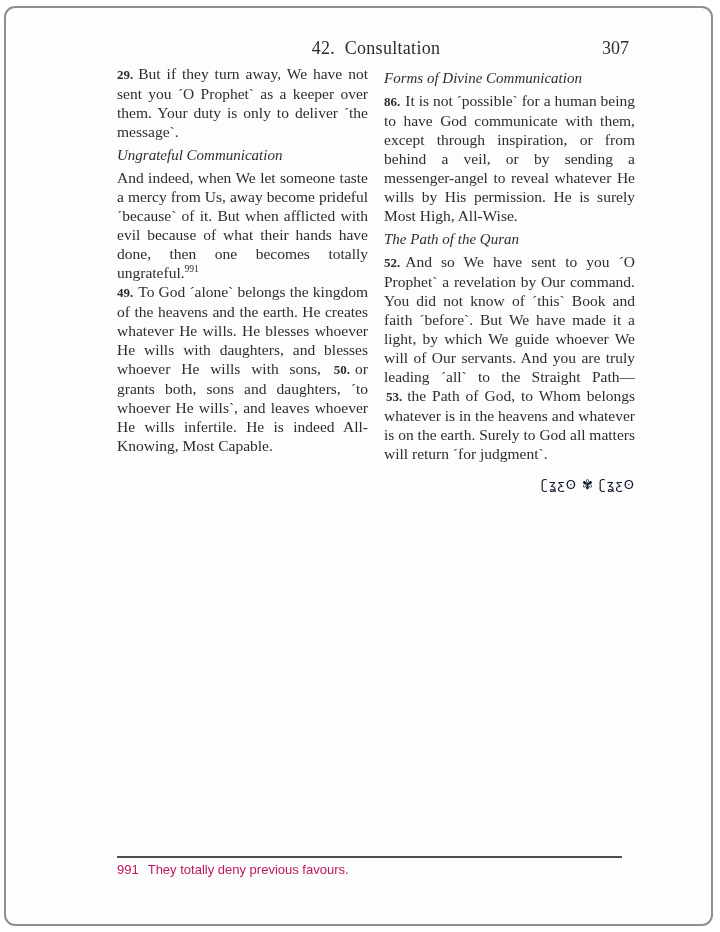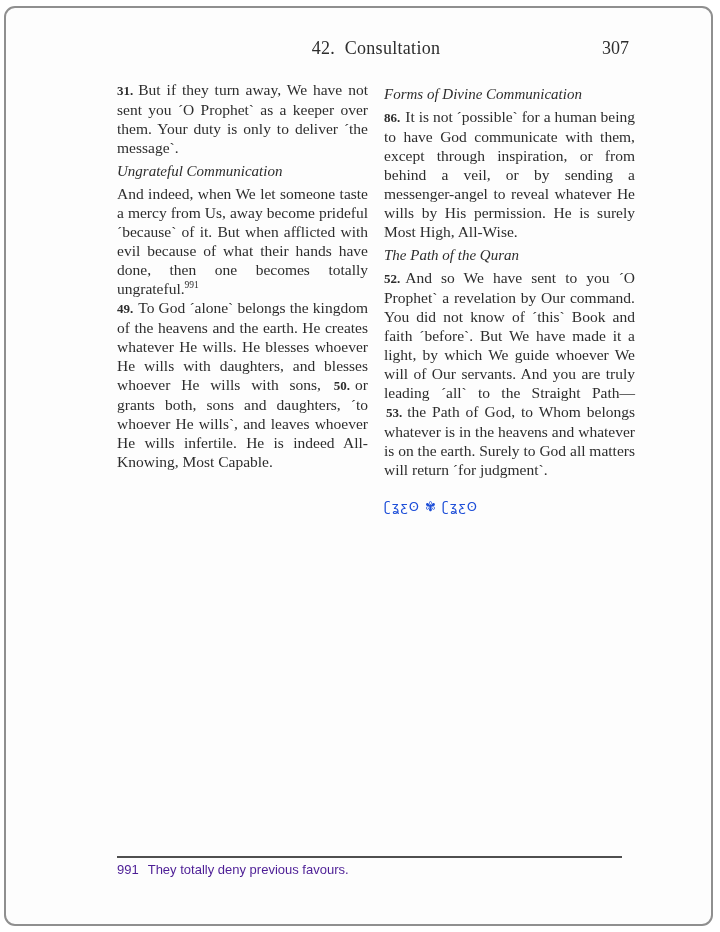--- a/index.html
+++ b/index.html
@@ -25,21 +25,21 @@
   }
   .content {
     position: absolute;
     left: 111px; 
     top: 30px;
     width: 518px;
   }
   .page-header {
     position: relative;
     height: 26px;
-    margin-bottom: 16px;
+    margin-bottom: 0;
   }
   .chapter-title {
     display: block;
     text-align: center;
     font-size: 18px;
     letter-spacing: 0.3px;
     white-space: pre;
   }
   .page-number {
     position: absolute;
@@ -71,62 +71,62 @@
     font-size: 13px;
     margin-right: 5px;
   }
   .seg-num.mid { margin-left: 2px; }
   .seg-sup {
     font-size: 9.5px;
     vertical-align: super;
     line-height: 0;
   }
   .ornament {
-    margin-top: 20px;
-    text-align: left;
+    margin-top: 14px;
+    text-align: right;
     font-size: 13px;
     letter-spacing: 1px;
-    color: #1d4ed8;
+    color: #0f172a;
     font-family: "DejaVu Sans", sans-serif;
   }
   .footer {
     position: absolute;
     left: 111px;
     top: 848px;
     width: 505px;
   }
   .footnote-rule {
     border: none;
     margin: 0;
     height: 2px;
     background: #4f4f4f;
   }
   .footnote {
     margin: 4px 0 16px 0;
     font-family: "Liberation Sans", "DejaVu Sans", sans-serif;
     font-size: 13px;
-    color: #4c1d95;
+    color: #be185d;
   }
   .footnote .fn-num { margin-right: 9px; }
 </style>
 </head>
 <body>
 
 <div class="page-frame">
   <div class="content">
 
     <div class="page-header">
       <span class="chapter-title">42.  Consultation</span>
       <span class="page-number">307</span>
     </div>
 
     <div class="cols">
 
       <div class="col">
-        <p class="para"><span class="seg-num">31.</span><span class="seg-t">But if they turn away, We have not sent you ´O Prophet` as a keeper over them. Your duty is only to deliver ´the message`.</span></p>
+        <p class="para"><span class="seg-num">29.</span><span class="seg-t">But if they turn away, We have not sent you ´O Prophet` as a keeper over them. Your duty is only to deliver ´the message`.</span></p>
         <h3 class="sect-heading">Ungrateful Communication</h3>
         <p class="para"><span class="seg-t">And indeed, when We let someone taste a mercy from Us, away become prideful ´because` of it. But when afflicted with evil because of what their hands have done, then one becomes totally ungrateful.</span><span class="seg-sup">991</span></p>
         <p class="para"><span class="seg-num">49.</span><span class="seg-t">To God ´alone` belongs the kingdom of the heavens and the earth. He creates whatever He wills. He blesses whoever He wills with daughters, and blesses whoever He wills with sons, </span><span class="seg-num mid">50.</span><span class="seg-t">or grants both, sons and daughters, ´to whoever He wills`, and leaves whoever He wills infertile. He is indeed All-Knowing, Most Capable.</span></p>
       </div>
 
       <div class="col">
         <h3 class="sect-heading">Forms of Divine Communication</h3>
         <p class="para"><span class="seg-num">86.</span><span class="seg-t">It is not ´possible` for a human being to have God communicate with them, except through inspiration, or from behind a veil, or by sending a messenger-angel to reveal whatever He wills by His permission. He is surely Most High, All-Wise.</span></p>
         <h3 class="sect-heading">The Path of the Quran</h3>
         <p class="para"><span class="seg-num">52.</span><span class="seg-t">And so We have sent to you ´O Prophet` a revelation by Our command. You did not know of ´this` Book and faith ´before`. But We have made it a light, by which We guide whoever We will of Our servants. And you are truly leading ´all` to the Straight Path— </span><span class="seg-num mid">53.</span><span class="seg-t">the Path of God, to Whom belongs whatever is in the heavens and whatever is on the earth. Surely to God all matters will return ´for judgment`.</span></p>

